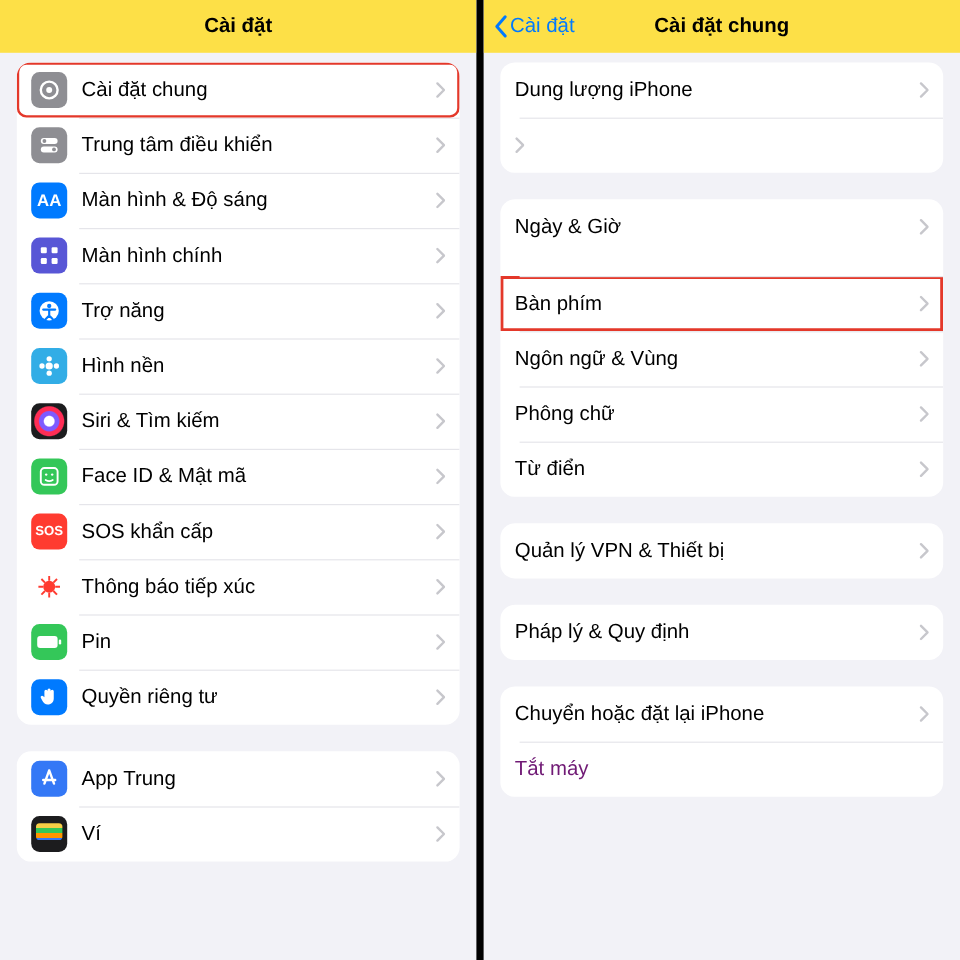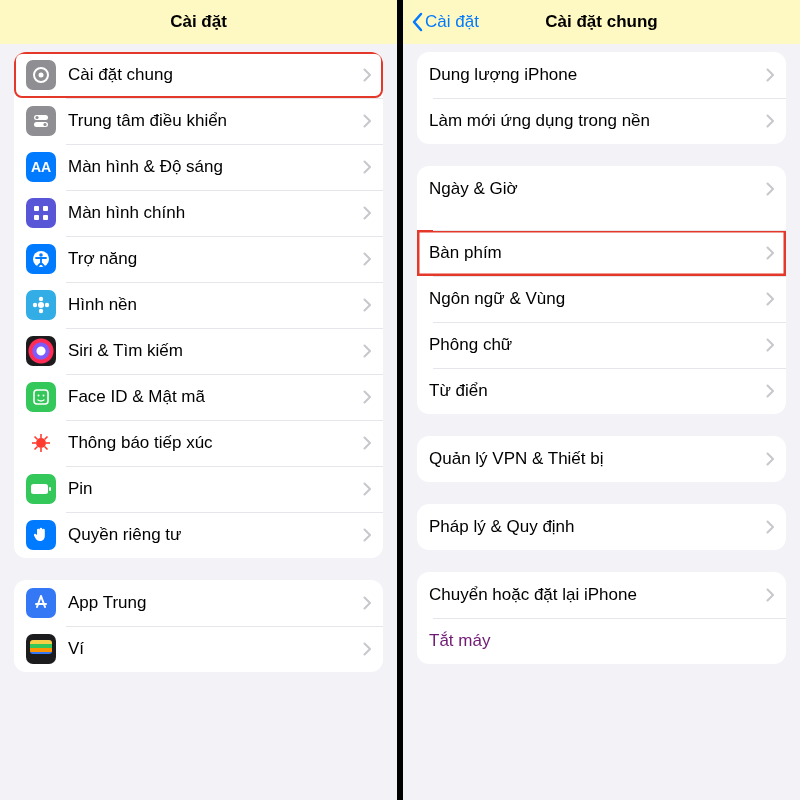--- a/index.html
+++ b/index.html
@@ -21,21 +21,21 @@
   .screen.left  { border-right: 3px solid #000; }
   .screen.right { border-left: 3px solid #000; }
 
   
   .nav {
     height: 44px;
     display: flex;
     align-items: center;
     justify-content: center;
     position: relative;
-    background: #fef9c3;
+    background: #fde047;
   }
   .nav-title {
     font-size: 17px;
     font-weight: 600;
     color: #000;
   }
   .nav-back {
     position: absolute;
     left: 8px;
     top: 0;
@@ -255,20 +255,31 @@
         <div class="row">
           <div class="icon bg-green">
             <svg width="20" height="20" viewBox="0 0 20 20">
               <rect x="3" y="3" width="14" height="14" rx="3" fill="none" stroke="#fff" stroke-width="1.6"></rect>
               <circle cx="7.5" cy="8.5" r="1" fill="#fff"></circle>
               <circle cx="12.5" cy="8.5" r="1" fill="#fff"></circle>
               <path d="M7 13 Q10 15 13 13" stroke="#fff" stroke-width="1.4" fill="none" stroke-linecap="round"></path>
             </svg>
           </div>
           <div class="label">Face ID &amp; Mật mã</div>
+          <span class="chev">
+            <svg width="8" height="14" viewBox="0 0 8 14">
+              <path d="M1.5 1.5 L7 7 L1.5 12.5" stroke="#c7c7cc" stroke-width="2" fill="none" stroke-linecap="round" stroke-linejoin="round"></path>
+            </svg>
+          </span>
+        </div>
+        <div class="row">
+          <div class="icon bg-red">
+            <span style="color:#fff;font-size:11px;font-weight:700">SOS</span>
+          </div>
+          <div class="label">SOS khẩn cấp</div>
           <span class="chev">
             <svg width="8" height="14" viewBox="0 0 8 14">
               <path d="M1.5 1.5 L7 7 L1.5 12.5" stroke="#c7c7cc" stroke-width="2" fill="none" stroke-linecap="round" stroke-linejoin="round"></path>
             </svg>
           </span>
         </div>
         <div class="row">
           <div class="icon covid-icon">
             <svg width="22" height="22" viewBox="0 0 22 22">
               <circle cx="11" cy="11" r="5" fill="#ff3b30"></circle>
@@ -360,21 +371,20 @@
     <div class="group" id="rg1">
         <div class="row">
           <div class="label">Dung lượng iPhone</div>
           <span class="chev">
             <svg width="8" height="14" viewBox="0 0 8 14">
               <path d="M1.5 1.5 L7 7 L1.5 12.5" stroke="#c7c7cc" stroke-width="2" fill="none" stroke-linecap="round" stroke-linejoin="round"></path>
             </svg>
           </span>
         </div>
         <div class="row">
-          <div class="label">Làm mới ứng dụng trong nền</div>
           <span class="chev">
             <svg width="8" height="14" viewBox="0 0 8 14">
               <path d="M1.5 1.5 L7 7 L1.5 12.5" stroke="#c7c7cc" stroke-width="2" fill="none" stroke-linecap="round" stroke-linejoin="round"></path>
             </svg>
           </span>
         </div>
       </div>
     <div class="group" id="rg2">
         <div class="row">
           <div class="label">Ngày &amp; Giờ</div>

